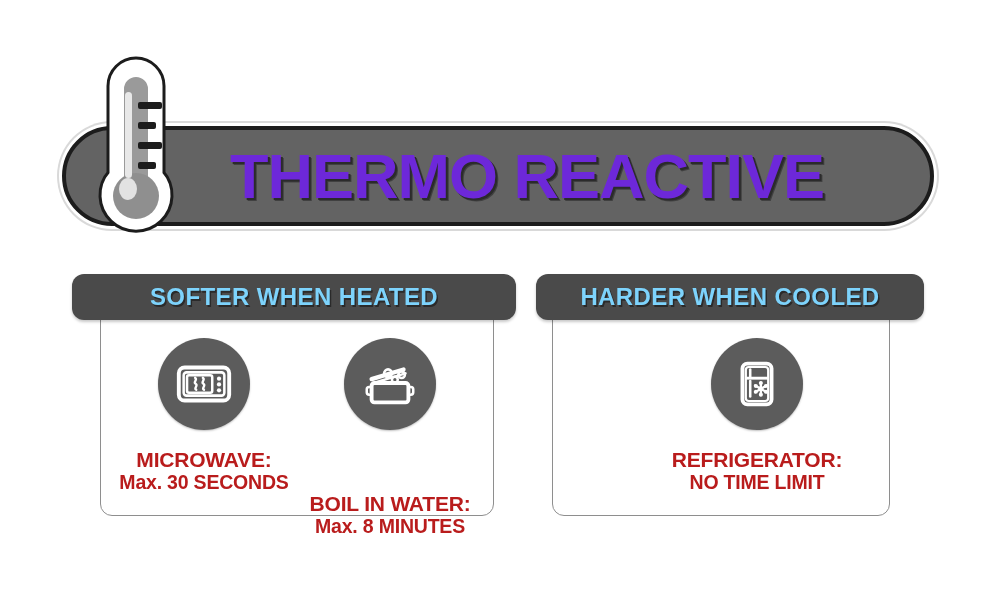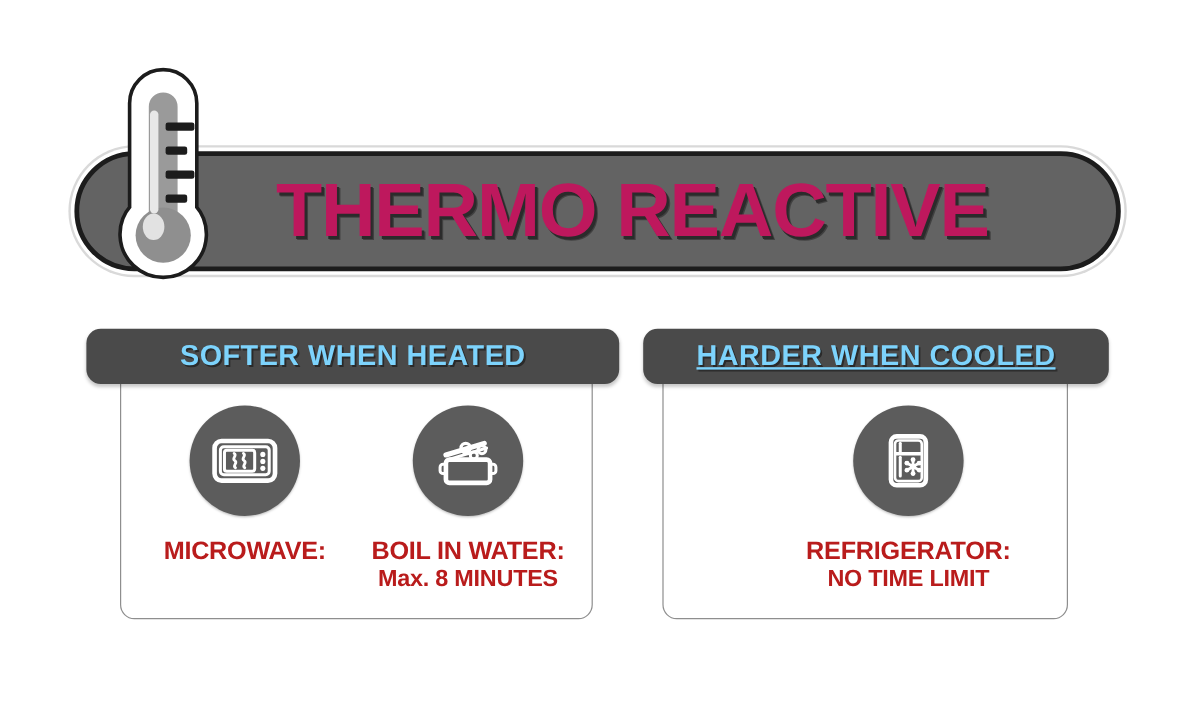--- a/index.html
+++ b/index.html
@@ -46,21 +46,21 @@
   .banner-title {
     position: absolute;
     left: 0; top: 0;
     width: 872px;
     height: 100px;
     display: flex;
     align-items: center;
     justify-content: center;
     padding-left: 58px;
     box-sizing: border-box;
-    color: #be185d;
+    color: #6d28d9;
     font-size: 63px;
     font-weight: bold;
     letter-spacing: -1px;
     line-height: 1;
     white-space: nowrap;
     text-shadow: 2px 2px 0 #2b2b2b, 3px 3px 0 rgba(0,0,0,0.35);
   }
 
   
   .thermo {
@@ -93,39 +93,39 @@
     justify-content: center;
     color: #7dd3fc;
     font-size: 24px;
     font-weight: bold;
     letter-spacing: 0.4px;
     white-space: nowrap;
     text-shadow: 1.5px 1.5px 0 #2a2a2a;
     box-shadow: 0 2px 3px rgba(0,0,0,0.22);
   }
   .header-left  { left: 72px;  top: 274px; width: 444px; }
-  .header-right { left: 536px; top: 274px; width: 388px; text-decoration: underline; }
+  .header-right { left: 536px; top: 274px; width: 388px; }
 
   
   .icon-row {
     position: absolute;
     display: flex;
     align-items: flex-start;
     justify-content: center;
   }
   .row-left  { left: 100px; top: 338px; width: 394px; }
   .row-right { left: 552px; top: 338px; width: 338px; padding-left: 36px; }
 
   .item {
     display: flex;
     flex-direction: column;
     align-items: center;
   }
   .item-left-a  { width: 186px; }
-  .item-left-b  { width: 186px; }
+  .item-left-b  { width: 186px; gap: 44px; }
   .item-single  { width: 300px; }
 
   .icon-circle {
     width: 92px;
     height: 92px;
     border-radius: 50%;
     background: #5c5c5c;
     display: flex;
     align-items: center;
     justify-content: center;
@@ -205,20 +205,21 @@
 
           <path d="M32 38 c-3.2 -2 2.6 -4.2 -0.6 -6.2 c-3.2 -2 2.6 -4.2 -0.6 -6.2" fill="none" stroke="#ffffff" stroke-width="2.4" stroke-linecap="round"></path>
 
           <circle cx="47.5" cy="26.5" r="2.2" fill="#ffffff"></circle>
           <circle cx="47.5" cy="32.5" r="2.2" fill="#ffffff"></circle>
           <circle cx="47.5" cy="38.5" r="2.2" fill="#ffffff"></circle>
         </svg>
       </div>
       <div class="caption">
         <span class="t1">MICROWAVE:</span>
+        <span class="t2">Max. 30 SECONDS</span>
       </div>
     </div>
 
     <div class="item item-left-b">
       <div class="icon-circle">
         <svg viewBox="0 0 64 64" width="62" height="62" xmlns="http://www.w3.org/2000/svg">
 
           <path d="M13 27 L46 17" fill="none" stroke="#ffffff" stroke-width="4.4" stroke-linecap="round"></path>
           <path d="M15 31 L48 21" fill="none" stroke="#ffffff" stroke-width="2.6" stroke-linecap="round"></path>
 

